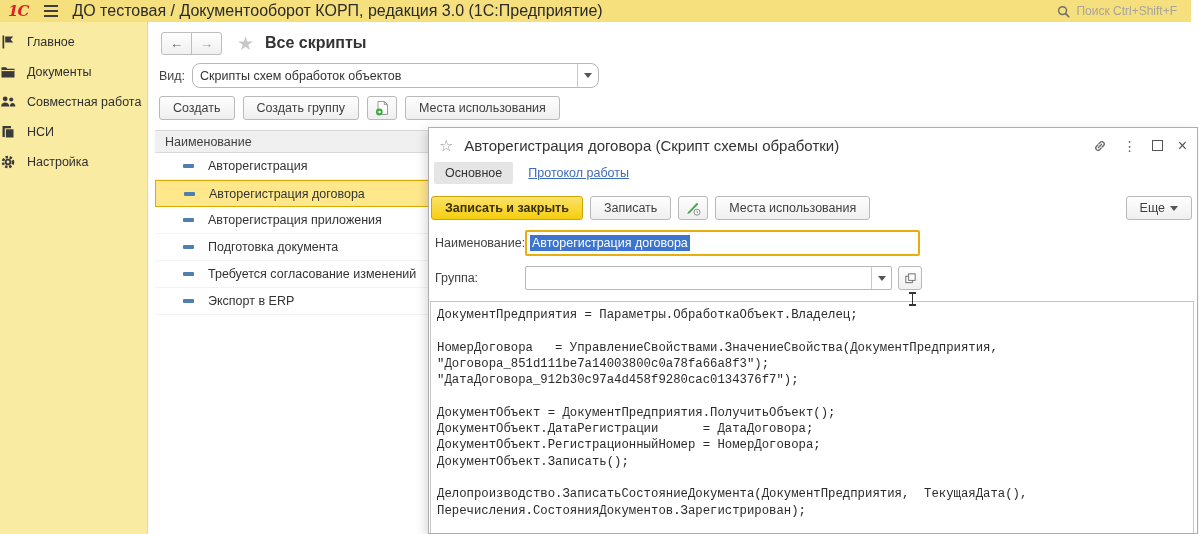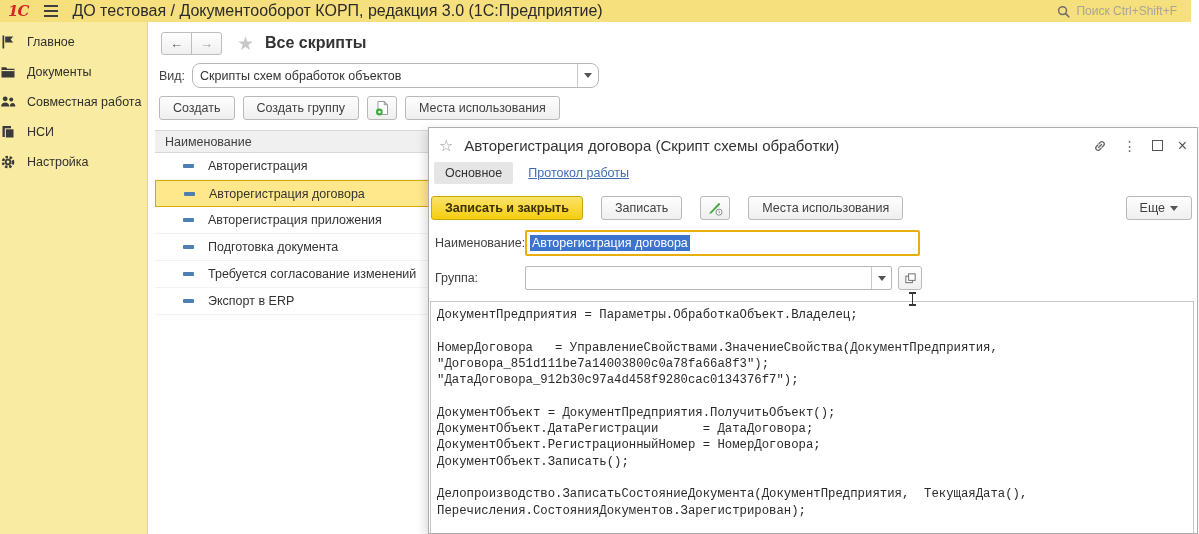--- a/index.html
+++ b/index.html
@@ -64,21 +64,21 @@
   .dlg-title{font-size:15px;font-weight:normal;color:#333;margin:0 0 0 11px;white-space:nowrap;}
   .dlg-controls{margin-left:auto;display:flex;align-items:center;gap:15px;color:#555;}
   .dlg-controls>span{cursor:pointer;display:inline-flex;align-items:center;}
   .kebab{font-size:14px;line-height:1;color:#666;}
   .sq{width:9px;height:9px;border:1.4px solid #555;display:inline-block;}
   .xglyph{font-size:16px;line-height:1;color:#555;}
   .dlg-tabs{display:flex;align-items:center;gap:15px;margin:7px 0 0 5px;height:24px;font-size:12.5px;}
   .tab{cursor:pointer;}
   .tab.active{background:#e5e5e5;padding:4px 11px;border-radius:2px;color:#333;}
   .tab.link{color:#3E6DB5;text-decoration:underline;}
-  .dlg-toolbar{display:flex;align-items:flex-start;gap:18px;margin:11px 5px 0 2px;}
+  .dlg-toolbar{display:flex;align-items:flex-start;gap:7px;margin:11px 5px 0 2px;}
   .btn.primary{background:linear-gradient(#FBE26A,#F6CE0E);border-color:#C9A70B;
     font-weight:bold;color:#3A3000;}
   .btn.more{margin-left:auto;}
   .field-row{display:flex;align-items:center;margin:10px 0 0 6px;font-size:12.5px;color:#3F3F3F;}
   .field-row label{width:90px;flex:none;}
   .input{height:22px;border:1px solid #B8B8B8;border-radius:2px;background:#fff;
     box-sizing:content-box;cursor:text;}
   .input.focus{width:388px;border:2px solid #E8AE0C;display:flex;align-items:center;padding-left:3px;}
   .seltext{background:#3C74CE;color:#fff;padding:1px 2px;font-size:12.5px;white-space:nowrap;}
   .input.combo2{width:345px;position:relative;padding-right:20px;}

